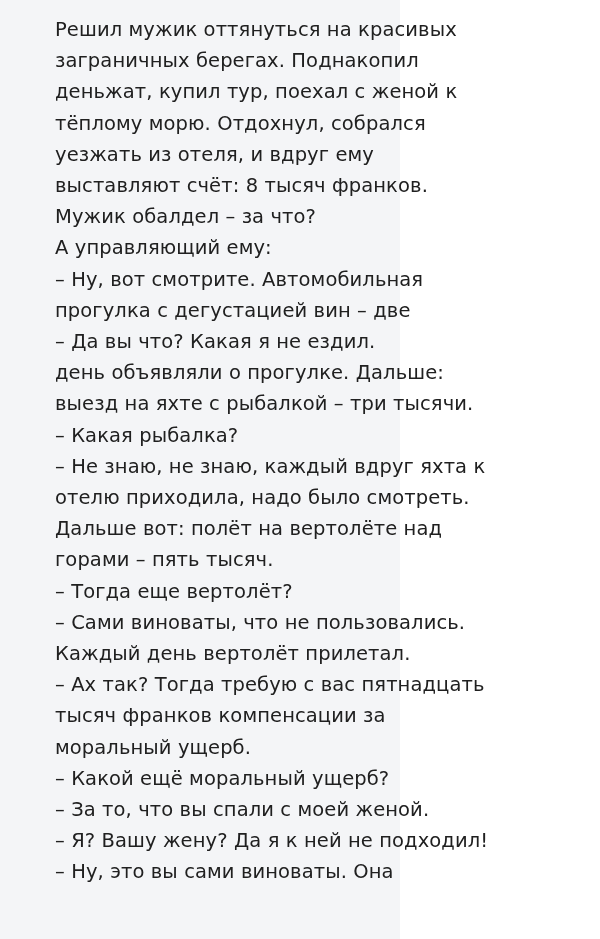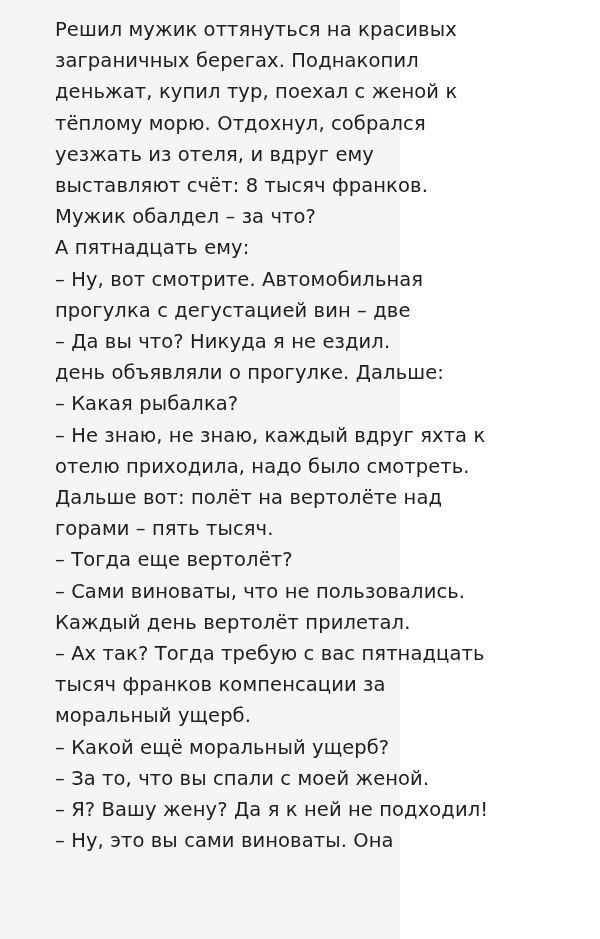--- a/index.html
+++ b/index.html
@@ -61,25 +61,26 @@
   <div class="bg-band-right"></div>
 
   <div class="text-body">
     <div class="line">Решил мужик оттянуться на красивых</div>
     <div class="line">заграничных берегах. Поднакопил</div>
     <div class="line">деньжат, купил тур, поехал с женой к</div>
     <div class="line">тёплому морю. Отдохнул, собрался</div>
     <div class="line">уезжать из отеля, и вдруг ему</div>
     <div class="line">выставляют счёт: 8 тысяч франков.</div>
     <div class="line">Мужик обалдел – за что?</div>
-    <div class="line">А пятнадцать ему:</div>
+    <div class="line">А управляющий ему:</div>
     <div class="line">– Ну, вот смотрите. Автомобильная</div>
     <div class="line">прогулка с дегустацией вин – две</div>
-    <div class="line">– Да вы что? Никуда я не ездил.</div>
+    <div class="line">– Да вы что? Какая я не ездил.</div>
     <div class="line">день объявляли о прогулке. Дальше:</div>
+    <div class="line">выезд на яхте с рыбалкой – три тысячи.</div>
     <div class="line">– Какая рыбалка?</div>
     <div class="line">– Не знаю, не знаю, каждый вдруг яхта к</div>
     <div class="line">отелю приходила, надо было смотреть.</div>
     <div class="line">Дальше вот: полёт на вертолёте над</div>
     <div class="line">горами – пять тысяч.</div>
     <div class="line">– Тогда еще вертолёт?</div>
     <div class="line">– Сами виноваты, что не пользовались.</div>
     <div class="line">Каждый день вертолёт прилетал.</div>
     <div class="line">– Ах так? Тогда требую с вас пятнадцать</div>
     <div class="line">тысяч франков компенсации за</div>

